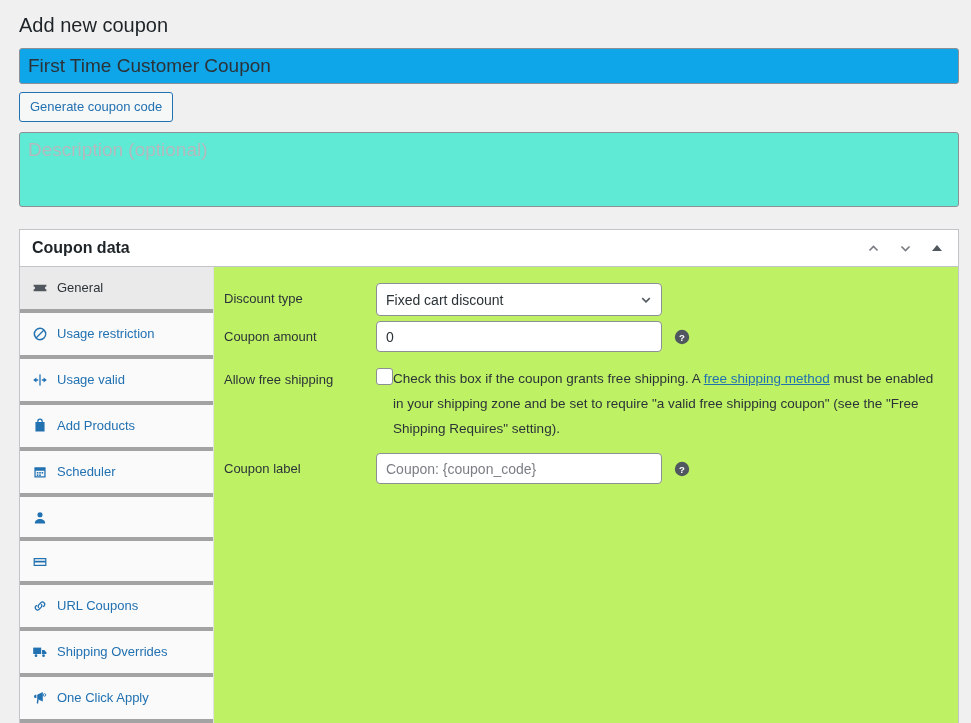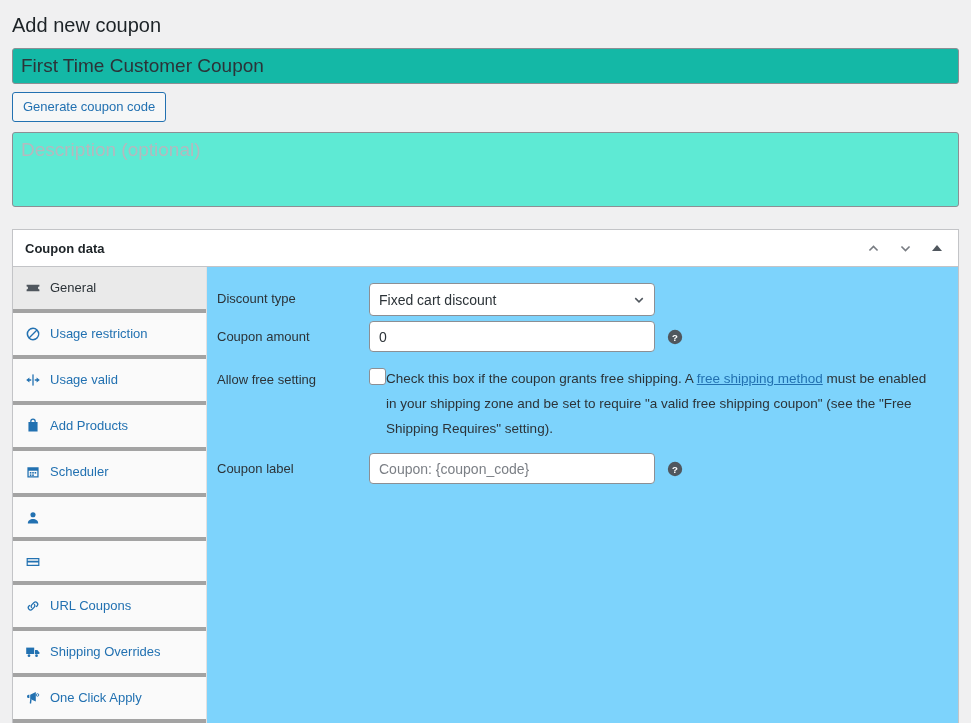--- a/index.html
+++ b/index.html
@@ -3,42 +3,42 @@
 <meta charset="utf-8">
 <style>
   * { box-sizing: border-box; }
   html, body {
     margin: 0; padding: 0;
     width: 971px; height: 723px;
     background: #f0f0f1;
     font-family: "Liberation Sans", sans-serif;
     -webkit-font-smoothing: antialiased;
   }
-  .page { width: 971px; height: 723px; position: relative; overflow: hidden; }
+  .page { width: 971px; height: 723px; position: relative; overflow: hidden; padding-left: 7px; }
 
   .page-title {
     font-size: 20px;
     font-weight: 400;
     color: #1d2327;
     padding: 12px 12px 10px 12px;
     line-height: 1.3;
     margin: 0;
   }
 
   .title-field-wrap { padding: 0 12px; }
   .title-input {
     width: 100%;
     height: 36px;
     font-size: 19px;
     font-family: "Liberation Sans", sans-serif;
     color: #2c3338;
     padding: 3px 8px;
     border: 1px solid #8c8f94;
     border-radius: 3px;
-    background: #14b8a6;
+    background: #0ea5e9;
     outline: none;
   }
 
   .gen-btn-wrap { padding: 8px 12px 0 12px; }
   .gen-btn {
     display: inline-block;
     font-size: 13px;
     font-family: "Liberation Sans", sans-serif;
     line-height: 1;
     color: #2271b1;
@@ -74,21 +74,21 @@
     box-shadow: 0 1px 1px rgba(0,0,0,.04);
   }
   .panel-head {
     height: 37px;
     display: flex;
     align-items: center;
     border-bottom: 1px solid #c3c4c7;
     padding: 0 10px 0 12px;
   }
   .panel-head-title {
-    font-size: 13px;
+    font-size: 16px;
     font-weight: bold;
     color: #1d2327;
     flex: 1;
   }
   .panel-actions { display: flex; align-items: center; gap: 10px; }
   .panel-actions .act {
     width: 22px; height: 22px;
     display: flex; align-items: center; justify-content: center;
     cursor: pointer;
   }
@@ -131,21 +131,21 @@
     flex: 0 0 16px;
     margin-top: 2px;
     display: block;
     fill: #2271b1;
   }
   .tab.active .tab-ico { fill: #50575e; }
 
   
   .options {
     flex: 1;
-    background: #7dd3fc;
+    background: #bef264;
     padding: 16px 12px 12px 10px;
   }
   .form-row {
     display: flex;
     align-items: flex-start;
     margin-bottom: 12px;
     padding-left: 0;
   }
   .form-label {
     width: 152px;
@@ -373,21 +373,21 @@
           <div class="field">
             <input class="text-input" type="text" value="0" style="">
             <svg class="help-ico" viewBox="0 0 20 20">
               <circle cx="10" cy="10" r="9" fill="#50575e"></circle>
               <text x="10" y="14.5" text-anchor="middle" font-family="Liberation Sans, sans-serif" font-size="12" font-weight="bold" fill="#fff">?</text>
             </svg>
           </div>
         </div>
 
         <div class="form-row cb-row">
-          <div class="form-label">Allow free setting</div>
+          <div class="form-label">Allow free shipping</div>
           <div class="cb-field">
             <span class="checkbox"></span>
             <span class="cb-text">
               <span>Check this box if the coupon grants free shipping. A </span><a href="#">free shipping method</a><span> must be enabled in your shipping zone and be set to require "a valid free shipping coupon" (see the "Free Shipping Requires" setting).</span>
             </span>
           </div>
         </div>
 
         <div class="form-row">
           <div class="form-label">Coupon label</div>

